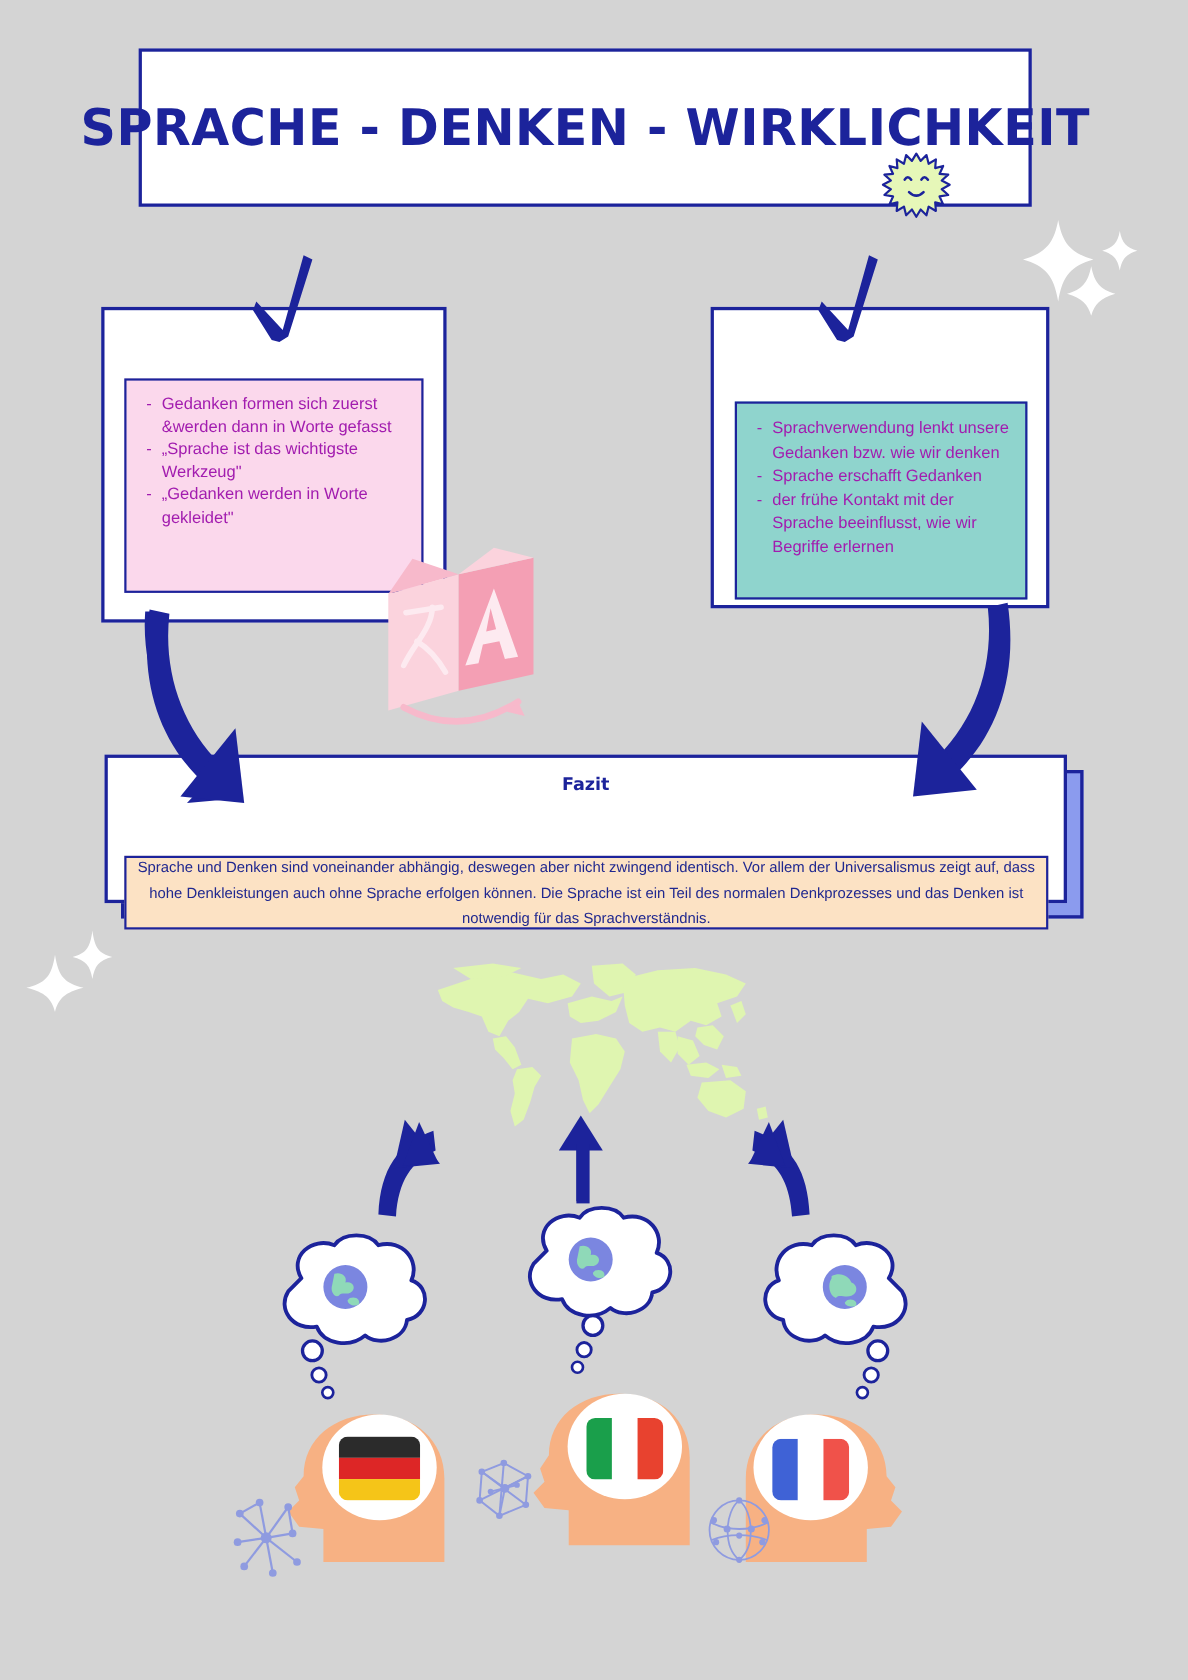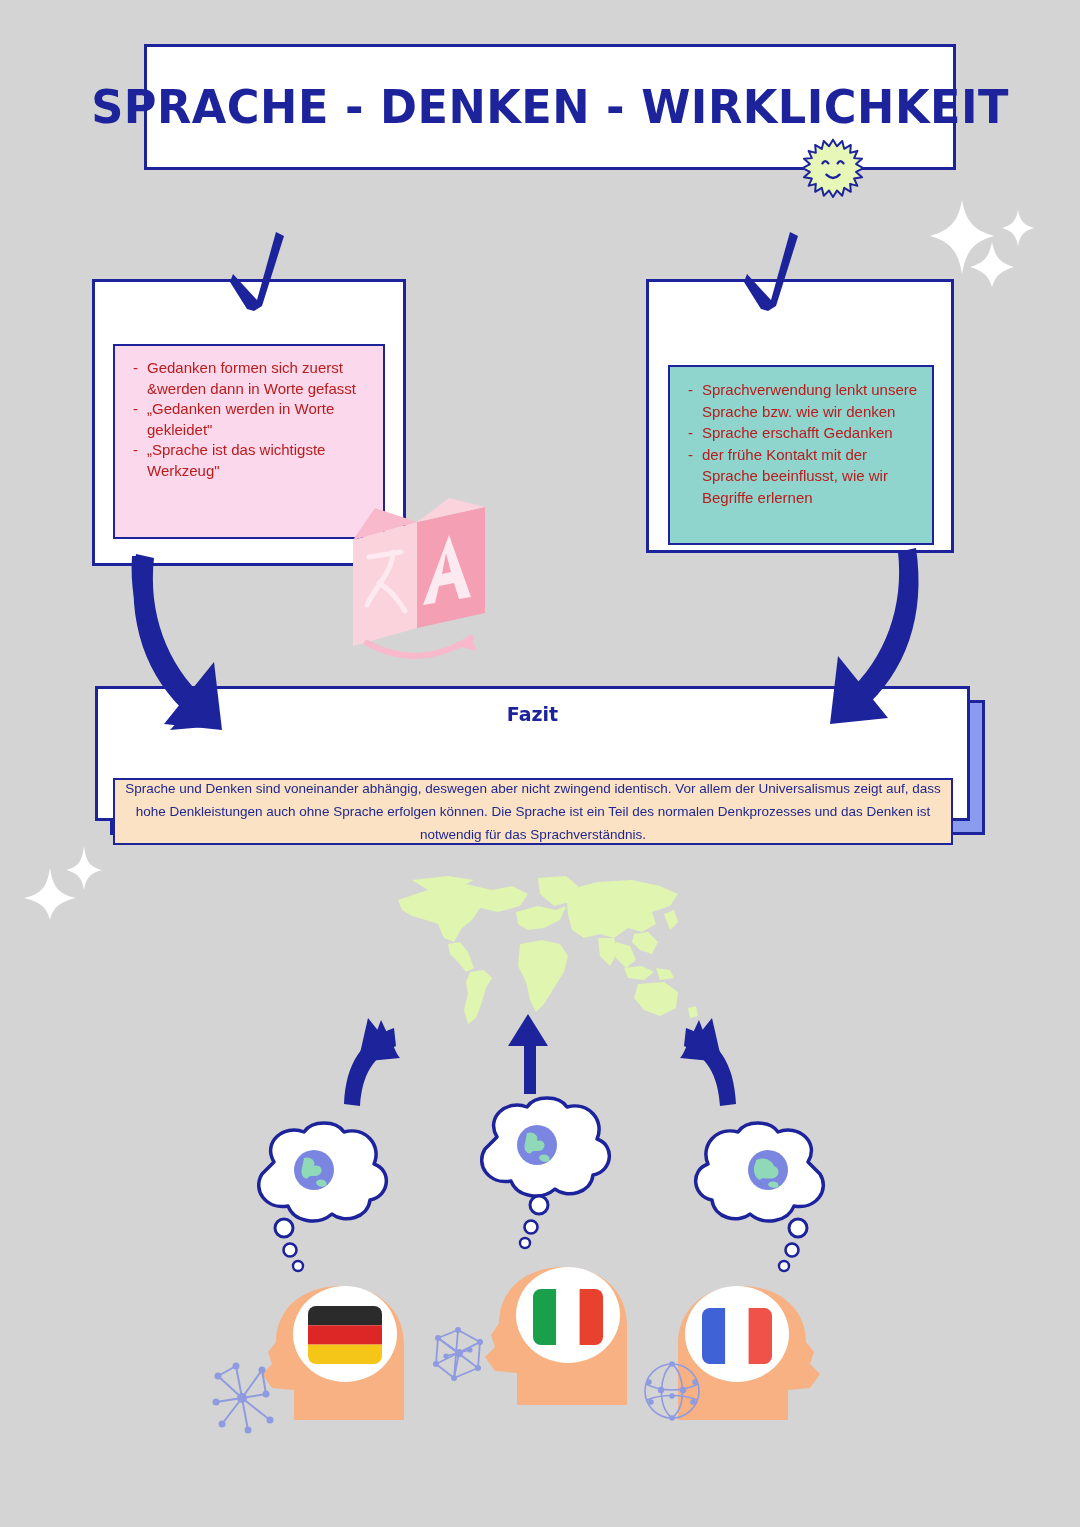--- a/index.html
+++ b/index.html
@@ -16,24 +16,24 @@
   }
   .stage {
     position: relative;
     width: 1080px;
     height: 1527px;
   }
 
   
   .title-box {
     position: absolute;
-    left: 144px;
+    left: 126px;
     top: 44px;
     width: 812px;
-    height: 126px;
+    height: 144px;
     background: #ffffff;
     border: 3px solid #1c239b;
     box-sizing: border-box;
     display: flex;
     align-items: center;
     justify-content: center;
   }
   .title-text {
     font-family: "DejaVu Sans", sans-serif;
     font-weight: bold;
@@ -80,21 +80,21 @@
   }
   .inner-right {
     left: 668px; top: 365px; width: 266px; height: 180px;
     background: #8fd4cd;
   }
 
   .bullet-list {
     margin: 0;
     padding: 0;
     list-style: none;
-    color: #b91c1c;
+    color: #a21caf;
     font-size: 15px;
     line-height: 20.5px;
   }
   .bullet-list li {
     position: relative;
     padding-left: 16px;
     margin-bottom: 0px;
     white-space: pre-line;
   }
   .bullet-list li::before {
@@ -127,21 +127,21 @@
     box-sizing: border-box;
   }
   .fazit-title {
     position: absolute;
     left: 0;
     top: 14px;
     width: 100%;
     text-align: center;
     font-family: "DejaVu Sans", sans-serif;
     font-weight: bold;
-    font-size: 19px;
+    font-size: 16px;
     color: #1c239b;
   }
   .fazit-inner {
     position: absolute;
     left: 113px;
     top: 778px;
     width: 840px;
     height: 67px;
     background: #fce2c4;
     border: 2px solid #1c239b;
@@ -229,32 +229,32 @@
       <path d="M30 28 C33 48 39 54 56 58 C39 62 33 68 30 80 C27 68 21 62 4 58 C21 54 27 48 30 28 Z" fill="#ffffff"></path>
       <path d="M64 6 C66 22 70 27 82 30 C70 33 66 38 64 50 C62 38 58 33 46 30 C58 27 62 22 64 6 Z" fill="#ffffff"></path>
     </svg>
   </div>
 
   <div class="card card-left"></div>
   <div class="inner-box inner-left">
     <ul class="bullet-list">
       <li>Gedanken formen sich zuerst
 &amp;werden dann in Worte gefasst</li>
+      <li>„Sprache ist das wichtigste
+Werkzeug"</li>
       <li>„Gedanken werden in Worte
 gekleidet"</li>
-      <li>„Sprache ist das wichtigste
-Werkzeug"</li>
     </ul>
   </div>
 
   <div class="card card-right"></div>
   <div class="inner-box inner-right">
     <ul class="bullet-list">
       <li>Sprachverwendung lenkt unsere
-Sprache bzw. wie wir denken</li>
+Gedanken bzw. wie wir denken</li>
       <li>Sprache erschafft Gedanken</li>
       <li> der frühe Kontakt mit der
 Sprache beeinflusst, wie wir
 Begriffe erlernen</li>
     </ul>
   </div>
 
   <div class="translate-icon">
     <svg viewBox="0 0 150 165" width="150" height="165">
 

